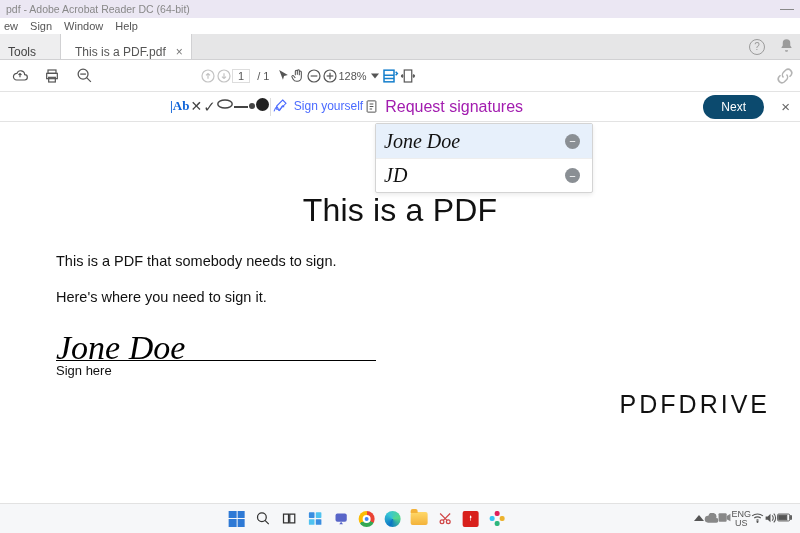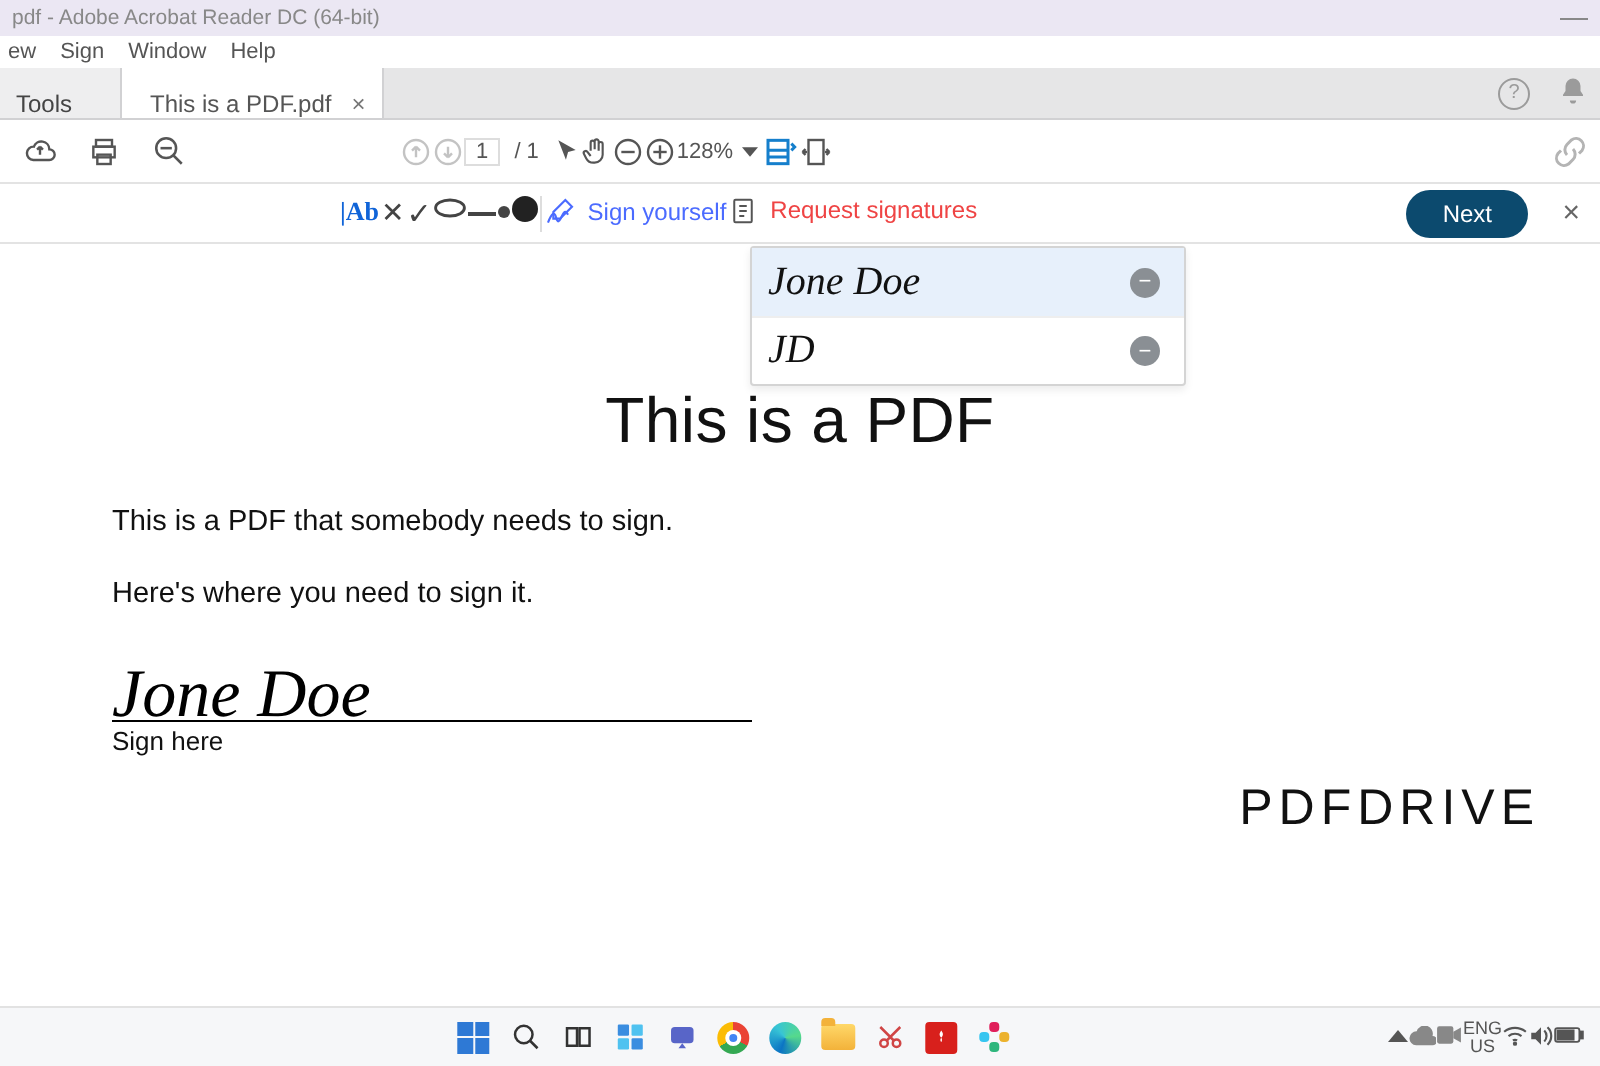--- a/index.html
+++ b/index.html
@@ -48,21 +48,21 @@
   .page-box{border:1px solid #ddd;padding:0 5px;margin-right:4px;background:#fff}
   .zoom-txt{font-size:11px;display:flex;align-items:center;gap:4px}
   .scrollmode{color:#157fcc}
 
   
   .signbar{height:30px;background:#fff;border-bottom:1px solid #e3e3e3;display:flex;align-items:center;padding:0 8px;position:relative}
   .signbar-left{position:absolute;left:170px;display:flex;align-items:flex-start;gap:1px;color:#666}
   .signbar-left .sel-dot{width:13px;height:13px;border-radius:50%;background:#222}
   .sign-self{display:flex;align-items:center;gap:6px;color:var(--sign-blue);font-size:12px}
   .sign-self svg{color:var(--sign-blue)}
-  .req-sign{display:flex;align-items:center;gap:6px;color:#ef4444;font-size:12px}
+  .req-sign{display:flex;align-items:center;gap:6px;color:#a21caf;font-size:16px}
   .next-btn{position:absolute;right:36px;background:#0c4a6e;color:#fff;border-radius:14px;padding:5px 18px;font-size:12px}
   .close-x{position:absolute;right:10px;color:#666;font-size:15px}
 
   
   .sig-menu{position:absolute;left:375px;top:123px;width:218px;background:#fff;border:1px solid #d4d4d4;border-radius:2px;box-shadow:0 2px 4px rgba(0,0,0,.08);z-index:20}
   .sig-row{height:34px;display:flex;align-items:center;justify-content:space-between;padding:0 12px 0 8px}
   .sig-row.sel{background:#e7f0fb}
   .sig-row + .sig-row{border-top:1px solid #eee}
   .sig-img{font-family:"Brush Script MT","Segoe Script",cursive;font-size:20px;font-style:italic;color:#111}
   .sig-minus{width:15px;height:15px;border-radius:50%;background:var(--badge);display:flex;align-items:center;justify-content:center;color:#fff;font-size:11px}

